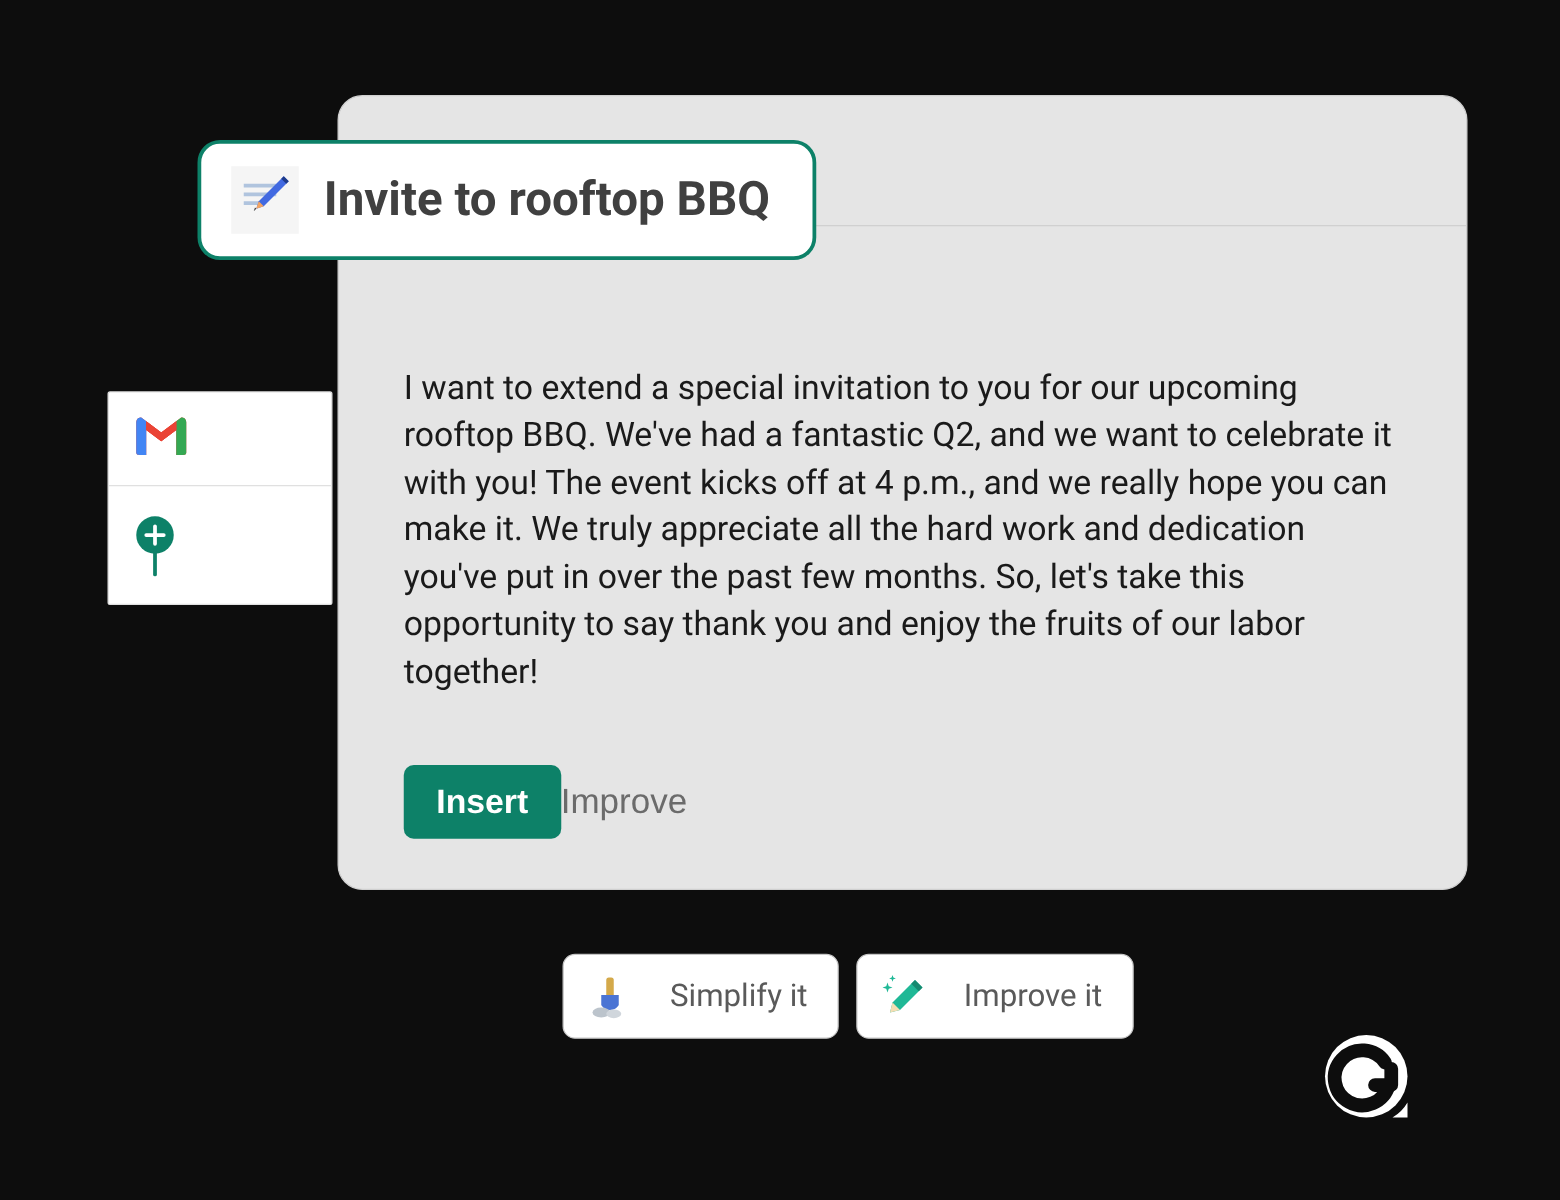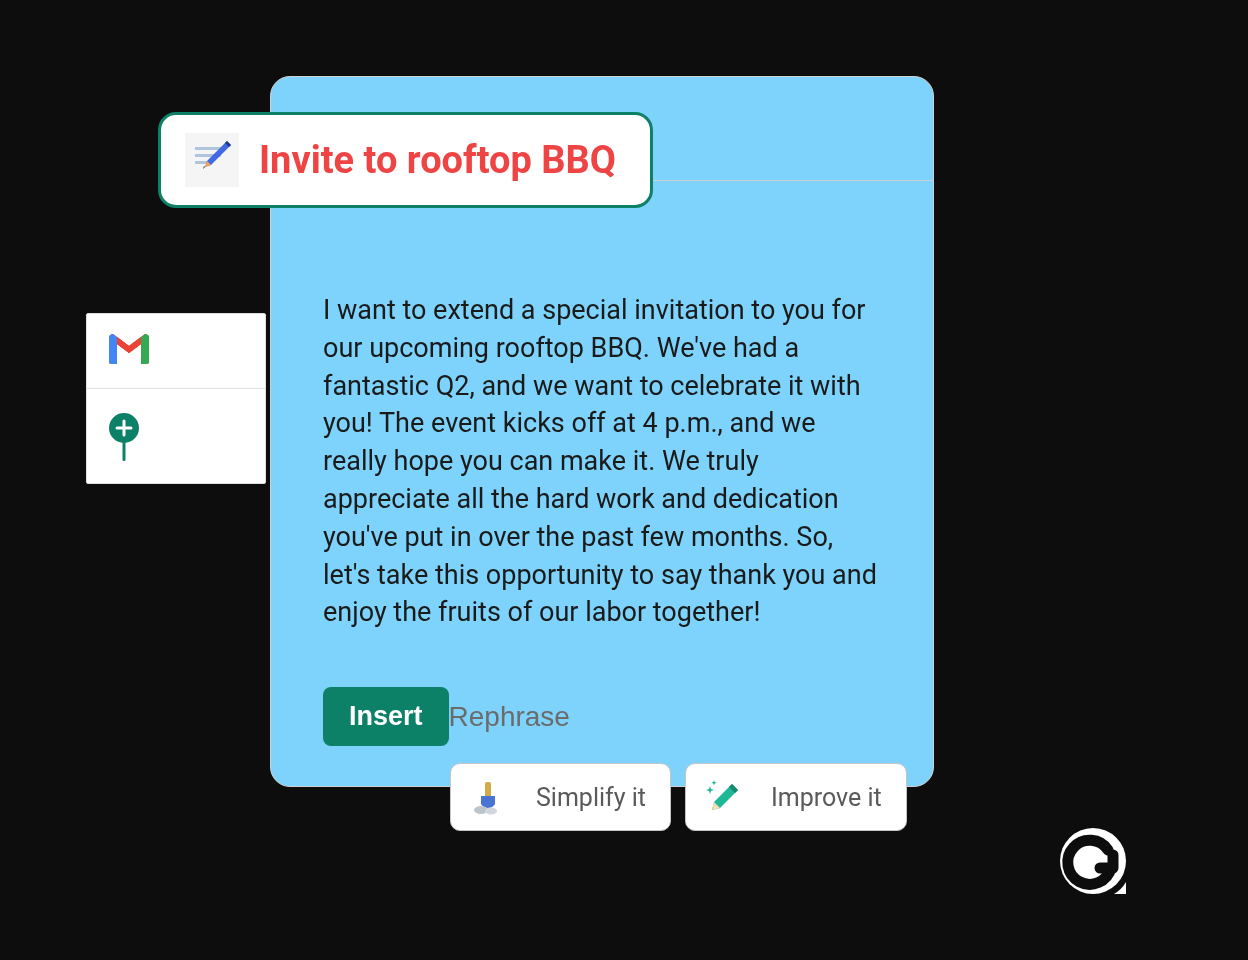--- a/index.html
+++ b/index.html
@@ -63,22 +63,22 @@
       width: 3px;
       height: 22px;
       background: #0d8168;
       border-radius: 0 0 2px 2px;
     }
     
     .main-card {
       position: absolute;
       left: 270px;
       top: 76px;
-      width: 664px;
-      background: #7dd3fc;
+      width: 904px;
+      background: #e5e5e5;
       border-radius: 20px;
       border: 1px solid #d0d0d0;
       padding: 0;
     }
     
     .title-pill {
       position: absolute;
       left: 158px;
       top: 112px;
       background: #ffffff;
@@ -97,21 +97,21 @@
       background: #f5f5f5;
       display: flex;
       align-items: center;
       justify-content: center;
       flex-shrink: 0;
     }
     
     .title-text {
       font-size: 38px;
       font-weight: 700;
-      color: #ef4444;
+      color: #404040;
       white-space: nowrap;
     }
     
     .card-divider {
       position: absolute;
       top: 103px;
       left: 0;
       right: 0;
       height: 1px;
       background: #d0d0d0;
@@ -222,21 +222,21 @@
   </div>
 </div>
 
 <div class="main-card">
   <div class="card-divider"></div>
 
   <div class="body-text">I want to extend a special invitation to you for our upcoming rooftop BBQ. We've had a fantastic Q2, and we want to celebrate it with you! The event kicks off at 4 p.m., and we really hope you can make it. We truly appreciate all the hard work and dedication you've put in over the past few months. So, let's take this opportunity to say thank you and enjoy the fruits of our labor together!</div>
 
   <div class="card-actions">
     <button class="insert-btn">Insert</button>
-    <button class="rephrase-btn">Rephrase</button>
+    <button class="rephrase-btn">Improve</button>
   </div>
 </div>
 
 <div class="title-pill">
   <span class="pen-icon-box">
     <svg width="46" height="46" viewBox="0 0 46 46">
       <rect x="6" y="10" width="26" height="3" fill="#b0c4de"></rect>
       <rect x="6" y="17" width="26" height="3" fill="#b0c4de"></rect>
       <rect x="6" y="24" width="16" height="3" fill="#b0c4de"></rect>
       <path d="M38 4 L42 8 L22 28 L16 30 L18 24 Z" fill="#4169e1"></path>

